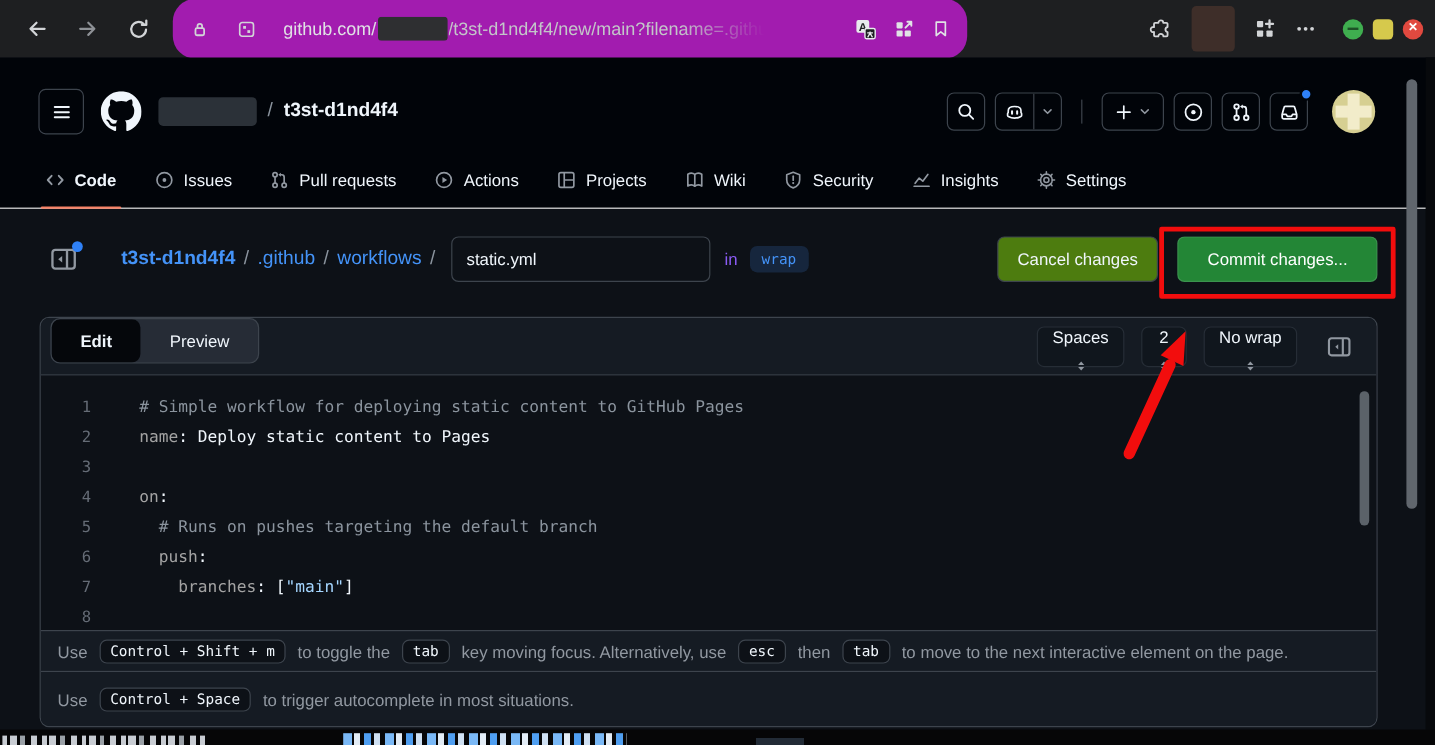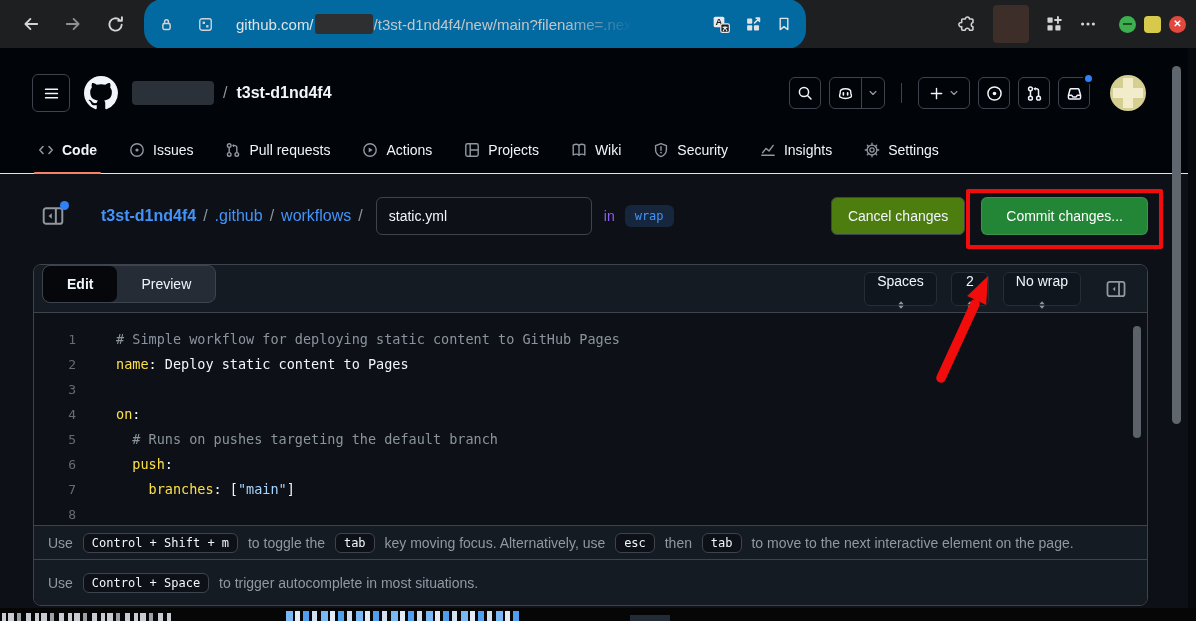--- a/index.html
+++ b/index.html
@@ -10,21 +10,21 @@
     color: #f0f6fc;
   }
   svg { display:block; }
 
   
   .chrome { position:absolute; top:0; left:0; width:1196px; height:48px;
     background:#1e1f21; display:flex; align-items:center; padding:0 10px; }
   .nav-btn { width:42px; height:40px; display:flex; align-items:center; justify-content:center;
     color:#d2d4d7; }
   .nav-btn.dim { color:#8e9196; }
-  .url-pill { height:50px; width:662px; margin-left:8px; background:#0369a1; border-radius:19px;
+  .url-pill { height:50px; width:662px; margin-left:8px; background:#a21caf; border-radius:19px;
     display:flex; align-items:center; padding:0 14px; gap:22px; color:#e0e2e5; font-size:15px; }
   .url-ic { color:#d2d4d7; flex:none; }
   .url-text { display:flex; align-items:center; white-space:nowrap; overflow:hidden; flex:1; }
   .url-redact { width:58px; height:20px; background:#2e2f31; border-radius:3px; margin:0 1px; flex:none; }
   .url-suffix { color:#c3c6c9;
     -webkit-mask-image: linear-gradient(90deg,#000 72%, transparent 99%);
     mask-image: linear-gradient(90deg,#000 72%, transparent 99%); }
   .pill-right { display:flex; align-items:center; gap:14px; margin-left:6px; color:#e0e2e5; }
   .chrome-right { margin-left:auto; display:flex; align-items:center; gap:16px; color:#d2d4d7; }
   .brown-box { width:36px; height:38px; background:#3e2e29; border-radius:4px; }
@@ -104,21 +104,21 @@
   .updown { color:#9198a1; display:flex; }
   .panel-btn { width:34px; height:34px; display:flex; align-items:center; justify-content:center;
     color:#9198a1; margin-left:4px; cursor:pointer; }
 
   .code-area { height:212px; overflow:hidden; padding-top:14px; background:#0d1117;
     font-family:"DejaVu Sans Mono",monospace; font-size:13.5px; position:relative; }
   .code-line { display:flex; height:25px; line-height:25px; }
   .ln { width:42px; text-align:right; color:#656c76; flex:none; font-size:13px; }
   .code-text { margin-left:40px; white-space:pre; color:#f0f6fc; }
   .tok-comment { color:#8b949e; }
-  .tok-key { color:#fde047; }
+  .tok-key { color:#a3a3a3; }
   .tok-string { color:#a5d6ff; }
   .tok-plain { color:#f0f6fc; }
 
   .help-bar { border-top:1px solid #3d444d; background:#151b23; color:#9198a1; font-size:14px;
     display:flex; align-items:center; padding:0 14px; height:34px; white-space:pre-wrap; }
   .help-bar.tall { height:46px; }
   .help-bar kbd { font-family:"DejaVu Sans Mono",monospace; font-size:12px; color:#f0f6fc;
     border:1px solid #3d444d; border-radius:6px; padding:2px 8px; margin:0 6px;
     background:#0d1117; white-space:nowrap; }
 
@@ -179,21 +179,21 @@
       <span class="url-ic">
         <svg width="17" height="17" viewBox="0 0 16 16" fill="none" stroke="currentColor" stroke-width="1.3">
             <rect x="2.6" y="2.6" width="10.8" height="10.8" rx="2"></rect>
             <rect x="5.3" y="5.3" width="2.2" height="2.2" fill="currentColor" stroke="none"></rect>
             <rect x="8.6" y="8.6" width="2.2" height="2.2" fill="currentColor" stroke="none"></rect>
           </svg>
       </span>
       <span class="url-text">
         <span>github.com/</span>
         <span class="url-redact"></span>
-        <span class="url-suffix">/t3st-d1nd4f4/new/main?filename=.next</span>
+        <span class="url-suffix">/t3st-d1nd4f4/new/main?filename=.githu</span>
       </span>
       <span class="pill-right">
         <span>
           <svg width="19" height="19" viewBox="0 0 16 16">
               <rect x="1.4" y="1.4" width="9" height="9" rx="1.4" fill="#e8eaed"></rect>
               <text x="5.9" y="8.8" font-size="8" font-family="Liberation Sans" font-weight="bold" fill="#1e1f21" text-anchor="middle">A</text>
               <rect x="7.4" y="7.4" width="7.2" height="7.2" rx="1.2" fill="#1e1f21" stroke="#e8eaed" stroke-width="1"></rect>
               <path d="M9 10.4h4M11 9.4v1m-1.7 3.2 1.7-3 1.7 3" stroke="#e8eaed" stroke-width=".9" fill="none"></path>
             </svg>
         </span>

